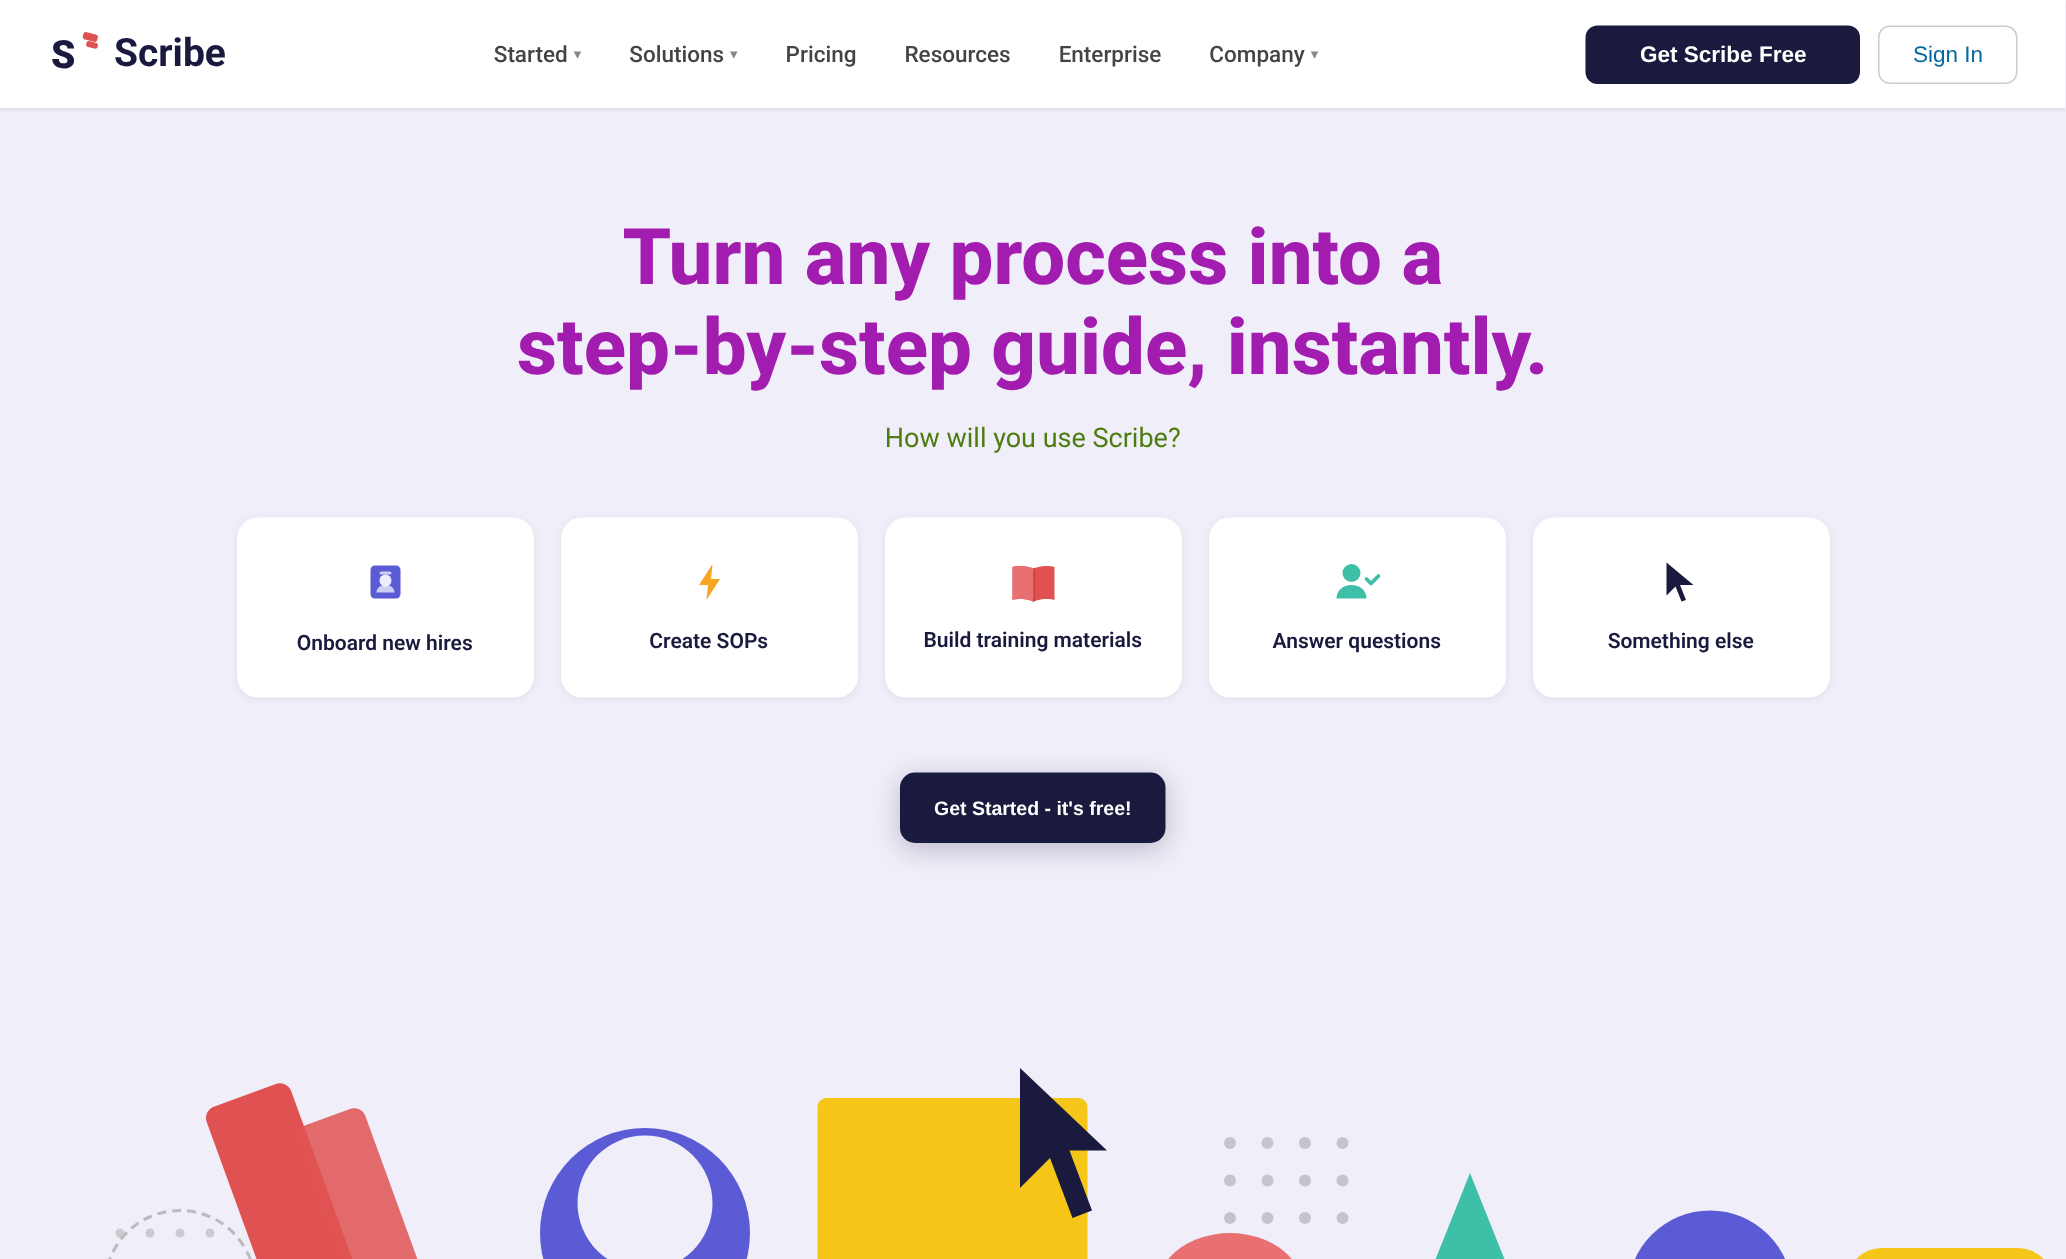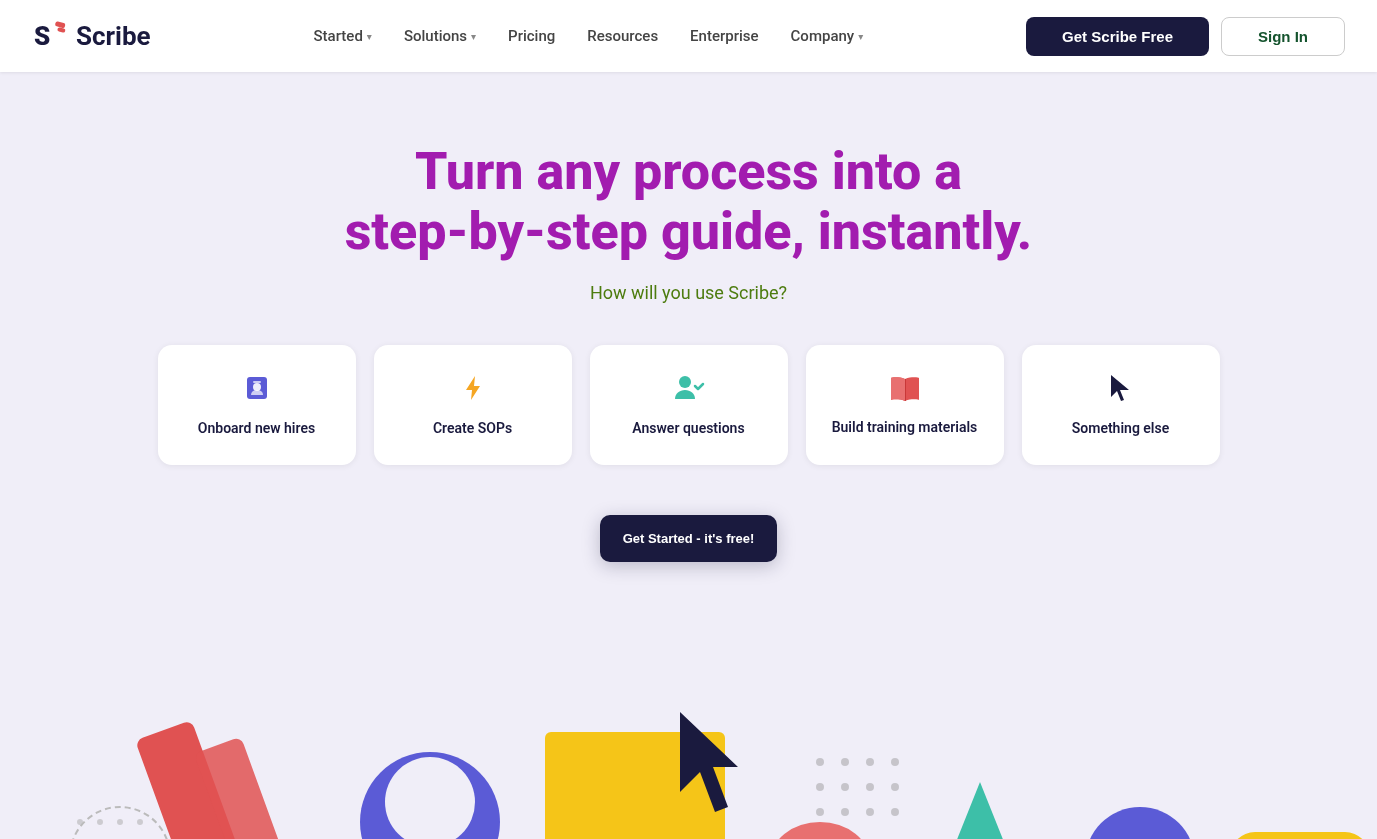--- a/index.html
+++ b/index.html
@@ -63,26 +63,26 @@
       color: #fff;
       border: none;
       border-radius: 8px;
       padding: 11px 36px;
       font-size: 15px;
       font-weight: 600;
       cursor: pointer;
     }
     .btn-signin {
       background: transparent;
-      color: #14532d;
+      color: #0369a1;
       border: 1.5px solid #ccc;
       border-radius: 8px;
-      padding: 10px 36px;
+      padding: 10px 22px;
       font-size: 15px;
-      font-weight: 700;
+      font-weight: 400;
       cursor: pointer;
     }
 
     
     .hero {
       text-align: center;
       padding: 70px 20px 50px;
     }
     .hero-title {
       font-size: 52px;
@@ -235,38 +235,38 @@
       <span class="card-icon">
         <svg width="30" height="30" viewBox="0 0 30 30" fill="none">
           <polygon points="17,3 8,17 14,17 13,27 22,13 16,13" fill="#f5a623"></polygon>
         </svg>
       </span>
       <span class="card-label">Create SOPs</span>
     </div>
 
     <div class="card">
       <span class="card-icon">
+        <svg width="32" height="28" viewBox="0 0 32 28" fill="none">
+          <path d="M2 4C2 4 8 2 16 5C24 2 30 4 30 4V26C30 26 24 24 16 27C8 24 2 26 2 26V4Z" fill="#e05252"></path>
+          <path d="M16 5V27" stroke="#c03030" stroke-width="1.5"></path>
+          <path d="M2 4C2 4 8 2 16 5V27C8 24 2 26 2 26V4Z" fill="#e87070"></path>
+        </svg>
+      </span>
+      <span class="card-label">Build training materials</span>
+    </div>
+
+    <div class="card">
+      <span class="card-icon">
         <svg width="32" height="30" viewBox="0 0 32 30" fill="none">
           <circle cx="12" cy="9" r="6" fill="#3dbfa8"></circle>
           <path d="M2 26c0-5.5 4.5-9 10-9s10 3.5 10 9" fill="#3dbfa8"></path>
           <path d="M22 13l3 3 5-5" stroke="#3dbfa8" stroke-width="2.5" stroke-linecap="round" stroke-linejoin="round"></path>
         </svg>
       </span>
       <span class="card-label">Answer questions</span>
-    </div>
-
-    <div class="card">
-      <span class="card-icon">
-        <svg width="32" height="28" viewBox="0 0 32 28" fill="none">
-          <path d="M2 4C2 4 8 2 16 5C24 2 30 4 30 4V26C30 26 24 24 16 27C8 24 2 26 2 26V4Z" fill="#e05252"></path>
-          <path d="M16 5V27" stroke="#c03030" stroke-width="1.5"></path>
-          <path d="M2 4C2 4 8 2 16 5V27C8 24 2 26 2 26V4Z" fill="#e87070"></path>
-        </svg>
-      </span>
-      <span class="card-label">Build training materials</span>
     </div>
 
 
     <div class="card">
       <span class="card-icon">
         <svg width="28" height="30" viewBox="0 0 28 30" fill="none">
           <polygon points="4,2 4,24 10,18 14,28 17,27 13,17 22,17" fill="#1a1a3e"></polygon>
         </svg>
       </span>
       <span class="card-label">Something else</span>

